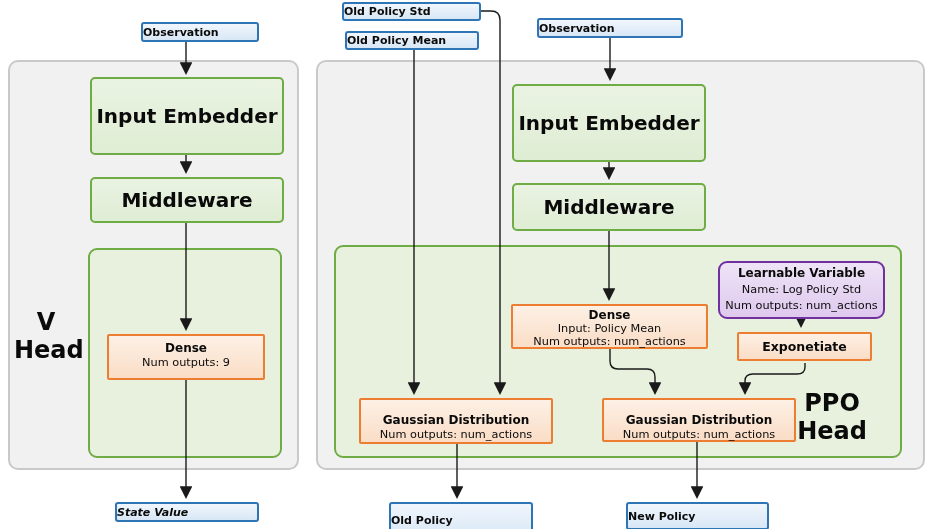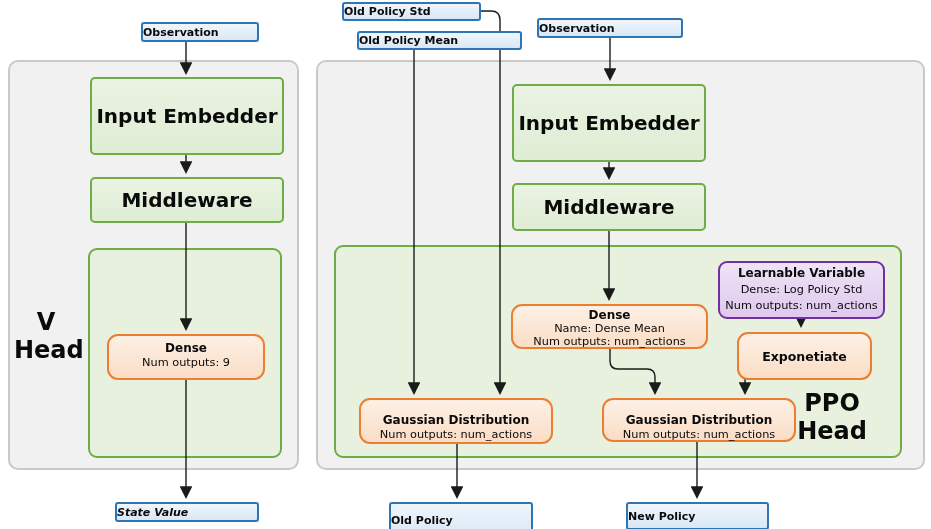--- a/index.html
+++ b/index.html
@@ -62,21 +62,21 @@
     font-size: 20px;
     font-weight: bold;
     color: #0a0a0a;
     white-space: nowrap;
     text-align: right;
   }
 
   .obox {
     background: linear-gradient(180deg, #FDF0E5 0%, #FADDC6 100%);
     border: 2.5px solid #ED7D31;
-    border-radius: 11px;
+    border-radius: 2px;
     text-align: center;
     color: #0a0a0a;
   }
 
   .pbox {
     background: linear-gradient(180deg, #EEE3F6 0%, #DFC9EE 100%);
     border: 2.5px solid #7030A0;
     border-radius: 9px;
     text-align: center;
     color: #0a0a0a;
@@ -170,49 +170,49 @@
   </div>
 
   <div class="node chip" style="left:115px; top:502px; width:144px; height:20px;font-style:italic;">
     <span>State Value</span>
   </div>
 
   <div class="node chip" style="left:342px; top:2px; width:139px; height:19px;">
     <span>Old Policy Std</span>
   </div>
 
-  <div class="node chip" style="left:345px; top:31px; width:165px; height:19px;margin-left:12px;">
+  <div class="node chip" style="left:345px; top:31px; width:134px; height:19px;">
     <span>Old Policy Mean</span>
   </div>
 
   <div class="node chip" style="left:537px; top:18px; width:146px; height:20px;">
     <span>Observation</span>
   </div>
 
   <div class="node gbox" style="left:512px; top:84px; width:194px; height:78px;">
     <span>Input Embedder</span>
   </div>
 
   <div class="node gbox" style="left:512px; top:183px; width:194px; height:48px;">
     <span>Middleware</span>
   </div>
 
   <div class="node obox dense-pm" style="left:511px; top:304px; width:197px; height:45px;">
     <div class="box-title">Dense</div>
-    <div class="box-line">Name: Dense Mean</div>
+    <div class="box-line">Input: Policy Mean</div>
     <div class="box-line">Num outputs: num_actions</div>
   </div>
 
   <div class="node pbox" style="left:718px; top:261px; width:167px; height:58px;">
     <div class="box-title">Learnable Variable</div>
-    <div class="box-line">Dense: Log Policy Std</div>
-    <div class="box-line">Num outputs: num_actions</div>
-  </div>
-
-  <div class="node obox expo" style="left:737px; top:332px; width:135px; height:48px;">
+    <div class="box-line">Name: Log Policy Std</div>
+    <div class="box-line">Num outputs: num_actions</div>
+  </div>
+
+  <div class="node obox expo" style="left:737px; top:332px; width:135px; height:29px;">
     <span>Exponetiate</span>
   </div>
 
   <div class="node obox gauss" style="left:359px; top:398px; width:194px; height:46px;">
     <div class="box-title">Gaussian Distribution</div>
     <div class="box-line">Num outputs: num_actions</div>
   </div>
 
   <div class="node obox gauss" style="left:602px; top:398px; width:194px; height:44px;">
     <div class="box-title">Gaussian Distribution</div>

